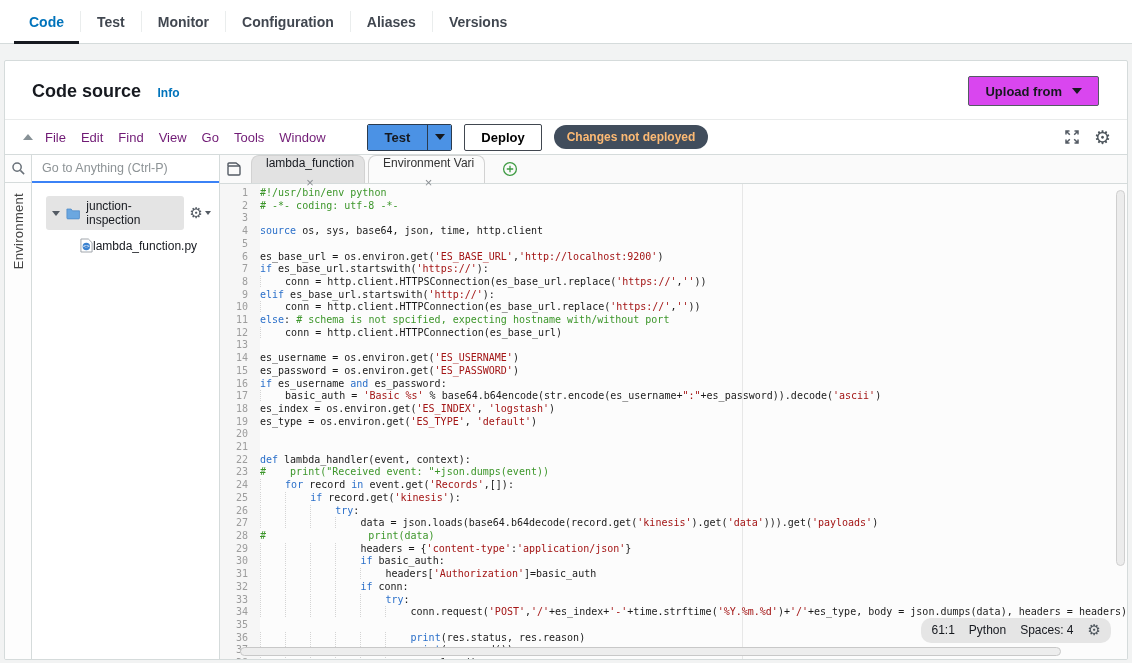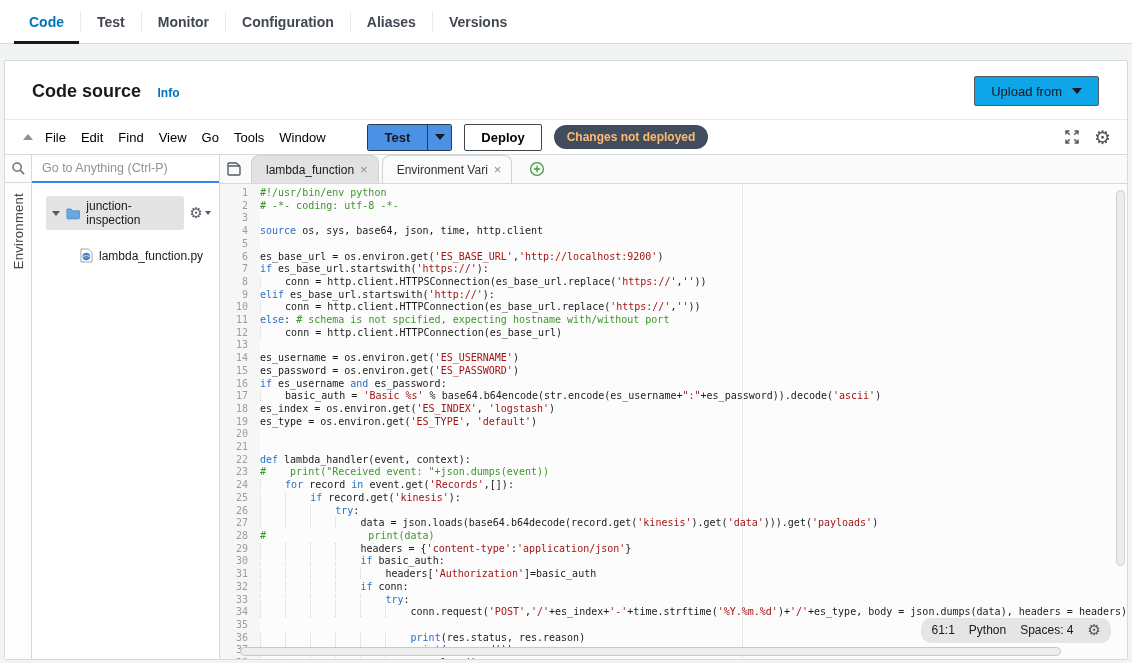--- a/index.html
+++ b/index.html
@@ -12,27 +12,27 @@
   .topbar .tab.active { color:#0073bb; }
   .topbar .tab.active::after { content:""; position:absolute; left:0; right:0; bottom:-1px; height:3px; background:#16191f; }
   .topbar .sep { width:1px; background:#eaeded; margin:11px 1px; }
 
   
   .card { margin:16px 4px 0; background:#fff; border:1px solid #d5dbdb; border-radius:2px; height:600px; overflow:hidden; position:relative; }
 
   .card-header { height:58px; position:relative; padding:20px 0 0 27px; }
   .card-title { display:inline; font-size:18px; font-weight:700; }
   .info-link { font-size:12px; font-weight:700; color:#0073bb; margin-left:12px; cursor:pointer; }
-  .upload-btn { position:absolute; right:28px; top:15px; height:30px; padding:4px 16px; background:#0ea5e9; border:1px solid #545b64; border-radius:2px; font-size:13px; font-weight:400; color:#16191f; display:flex; align-items:center; gap:10px; cursor:pointer; }
+  .upload-btn { position:absolute; right:28px; top:15px; height:30px; padding:4px 16px; background:#d946ef; border:1px solid #545b64; border-radius:2px; font-size:13px; font-weight:700; color:#16191f; display:flex; align-items:center; gap:10px; cursor:pointer; }
   .caret-down { width:0; height:0; border-left:5px solid transparent; border-right:5px solid transparent; border-top:6px solid #16191f; }
 
   
   .etoolbar { height:36px; border-top:1px solid #e9ebeb; border-bottom:1px solid #d5dbdb; display:flex; align-items:center; padding:0 16px 0 10px; }
   .collapse-tri { width:0; height:0; border-left:5px solid transparent; border-right:5px solid transparent; border-bottom:6px solid #879196; margin:0 12px 0 8px; }
-  .menu-item { font-size:13px; color:#000000; margin-right:15px; cursor:pointer; }
+  .menu-item { font-size:13px; color:#701a75; margin-right:15px; cursor:pointer; }
   .test-split { display:flex; margin-left:26px; border:1px solid #2b3b4e; border-radius:2px; overflow:hidden; cursor:pointer; }
   .test-main { background:#4b92e5; padding:5px 17px; font-size:13px; font-weight:700; }
   .test-caret { background:#4b92e5; border-left:1px solid #2b3b4e; width:24px; display:flex; align-items:center; justify-content:center; }
   .test-caret .caret-down { border-top-color:#16191f; }
   .deploy-btn { margin-left:12px; background:#fff; border:1px solid #414750; border-radius:2px; padding:5px 16px; font-size:13px; font-weight:700; cursor:pointer; }
   .badge { margin-left:12px; background:#414d5c; color:#fdba74; font-size:12px; font-weight:600; padding:5px 13px; border-radius:12px; }
   .tool-icons { margin-left:auto; display:flex; align-items:center; gap:14px; }
   .gear-glyph { font-family:"DejaVu Sans", sans-serif; color:#4d555c; cursor:pointer; line-height:1; }
 
   
@@ -46,26 +46,26 @@
   .search-row { height:28px; border-bottom:2px solid #3b82f6; }
   .search-row input { width:100%; height:100%; border:none; outline:none; padding:0 10px; font-size:12.5px; font-family:"Liberation Sans",sans-serif; color:#333; }
   .search-row input::placeholder { color:#8d9396; }
   .tree { padding:13px 8px 0 14px; }
   .tree-row1 { display:flex; align-items:center; }
   .folder-pill { display:flex; align-items:center; gap:6px; background:#e4e4e4; border-radius:3px; padding:3px 8px 3px 6px; cursor:pointer; }
   .tree-caret { width:0; height:0; border-left:4px solid transparent; border-right:4px solid transparent; border-top:5px solid #545b64; }
   .tree-label { font-size:12px; color:#16191f; }
   .tree-gear { margin-left:6px; display:flex; align-items:center; gap:2px; cursor:pointer; }
   .mini-caret { width:0; height:0; border-left:3px solid transparent; border-right:3px solid transparent; border-top:4px solid #545b64; }
-  .tree-row2 { display:flex; align-items:center; gap:6px; margin:18px 0 0 34px; cursor:pointer; }
+  .tree-row2 { display:flex; align-items:center; margin:8px 0 0 34px; cursor:pointer; }
 
   .editor-col { flex:1; display:flex; flex-direction:column; position:relative; background:#fcfcfc; min-width:0; }
   .tabstrip { height:29px; background:#fafafa; border-bottom:1px solid #d5dbdb; display:flex; align-items:flex-end; padding-left:7px; }
   .tablist-icon { align-self:center; margin-right:10px; cursor:pointer; }
-  .etab { display:flex; align-items:center; gap:6px; height:28px; padding:0 10px 0 14px; font-size:12px; border:1px solid #d2d2d2; border-bottom:none; border-radius:8px 8px 0 0; margin-right:3px; cursor:pointer; max-width:150px; white-space:nowrap; }
+  .etab { display:flex; align-items:center; gap:6px; height:28px; padding:0 10px 0 14px; font-size:12px; border:1px solid #d2d2d2; border-bottom:none; border-radius:8px 8px 0 0; margin-right:3px; cursor:pointer; max-width:150px; white-space:nowrap;flex-direction:column; }
   .etab.active { background:#e2e2e2; }
   .etab.inactive { background:#fbfbfb; color:#333; }
   .tab-close { color:#8a8f94; font-size:13px; line-height:1; cursor:pointer; }
   .plus-wrap { align-self:center; margin-left:14px; cursor:pointer; display:flex; }
 
   .code-wrap { flex:1; position:relative; overflow:hidden; font-family:"DejaVu Sans Mono", monospace; font-size:10px; line-height:12.7px; padding-top:3px; }
   .gutter-bg { position:absolute; left:0; top:0; bottom:0; width:40px; background:#f6f6f6; }
   .print-margin { position:absolute; left:522px; top:0; bottom:0; width:1px; background:#e7e7e7; }
   .cl { display:flex; position:relative; }
   .ln { flex:0 0 40px; text-align:right; padding-right:12px; color:#9d9d9d; user-select:none; }

